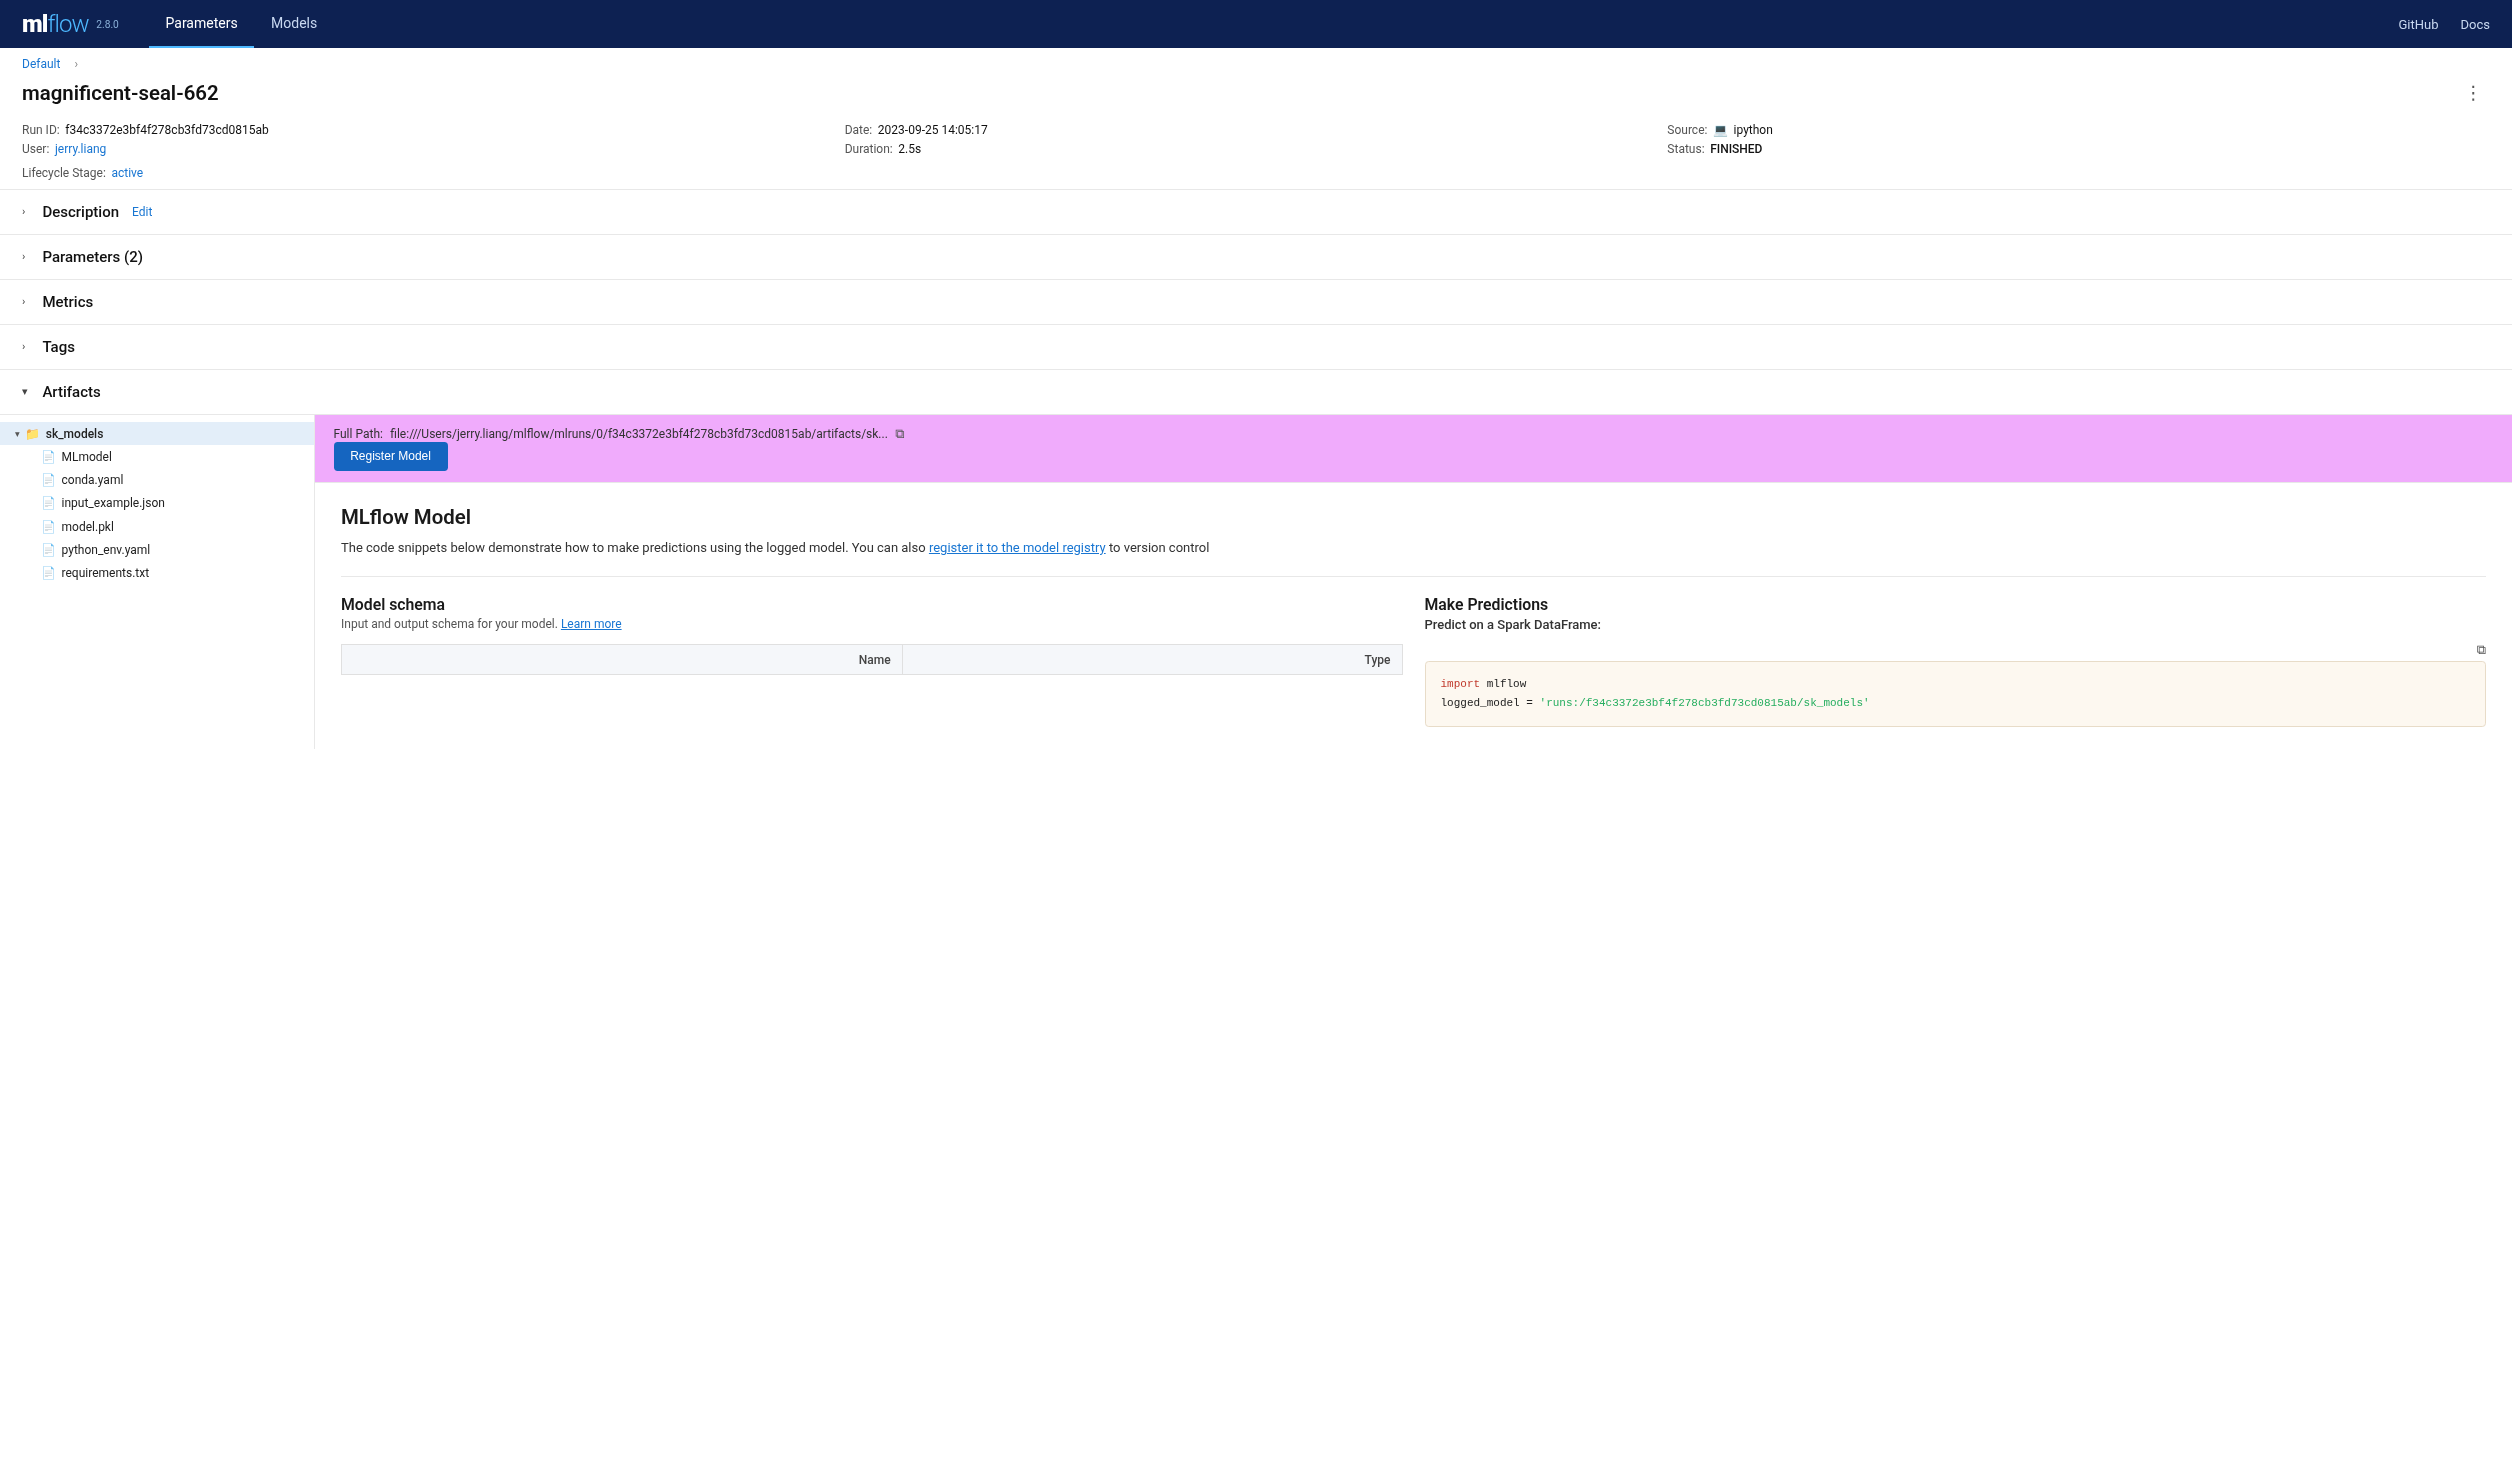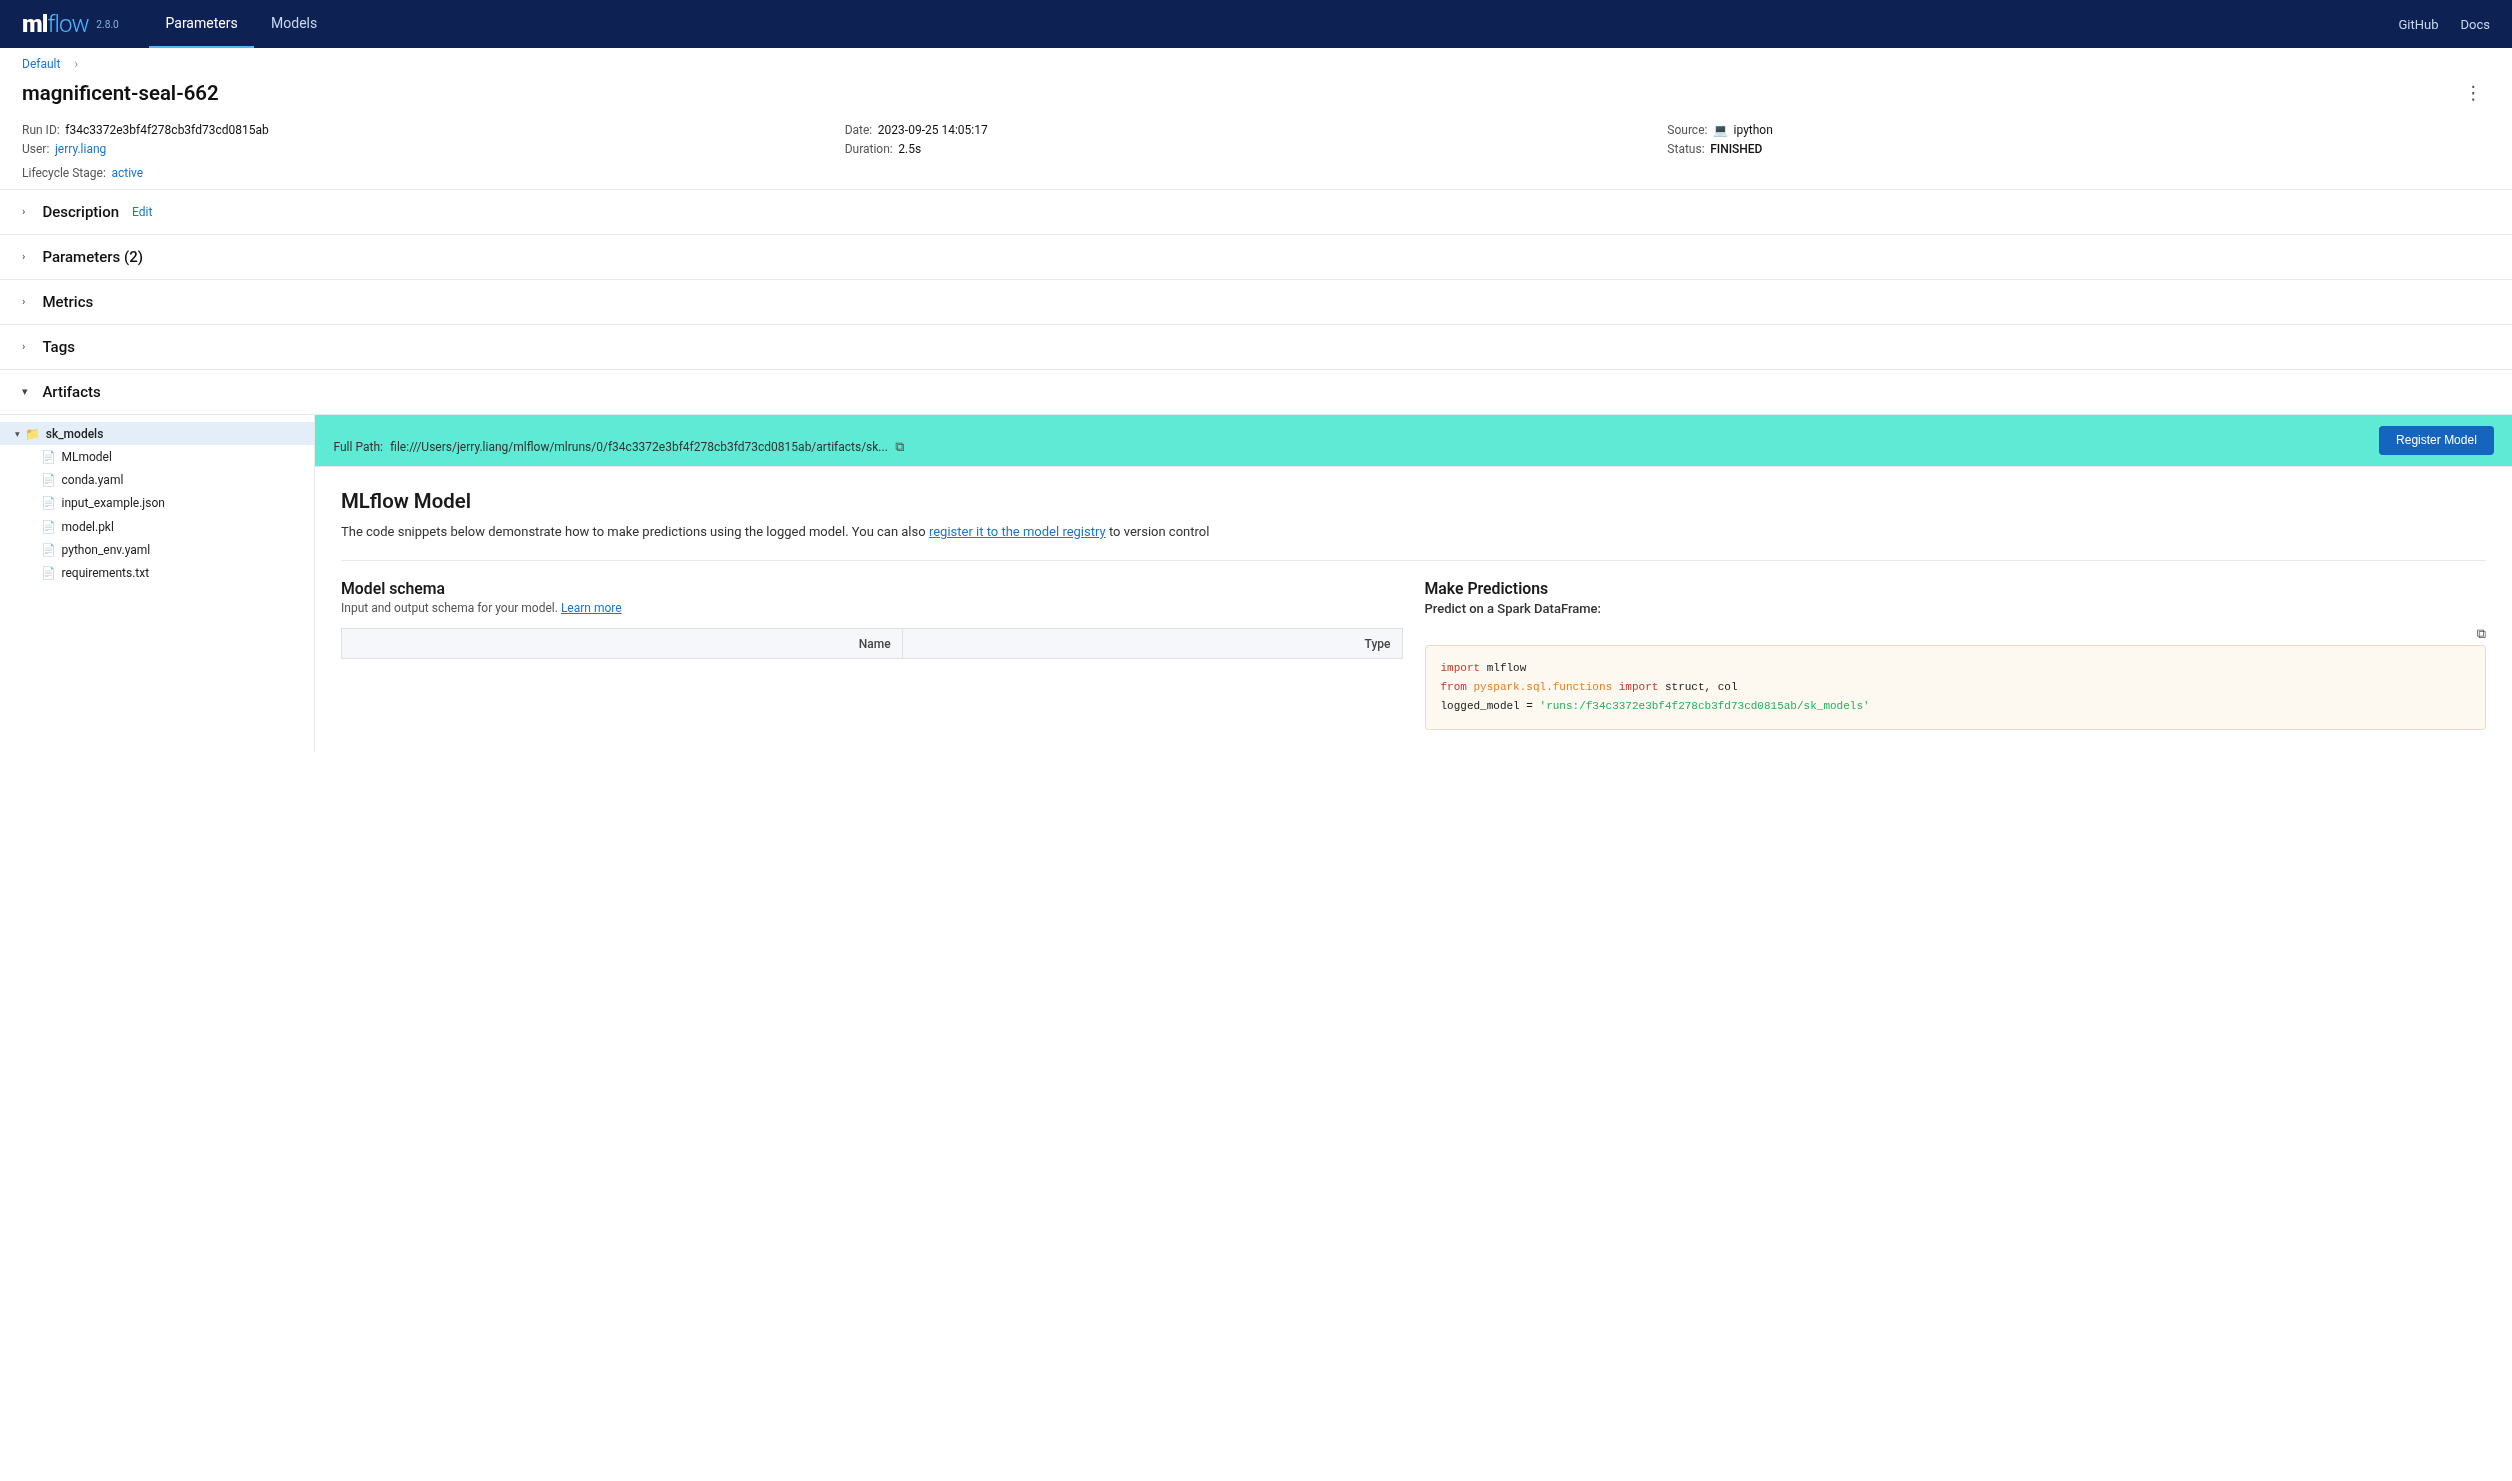--- a/index.html
+++ b/index.html
@@ -203,28 +203,29 @@
       color: #555;
     }
 
     
     .artifact-detail {
       flex: 1;
       padding: 0;
       overflow: auto;
     }
     .full-path-bar {
-      background: #5eead4;
+      background: #f0abfc;
       padding: 11px 18.5px;
       display: flex;
-      align-items: flex-end;
+      align-items: flex-start;
       justify-content: space-between;
       border-bottom: 0.9px solid #e8e8e8;
       font-size: 12px;
       color: #333;
+      flex-direction: column;
     }
     .full-path-text {
       display: flex;
       align-items: center;
       gap: 7.4px;
     }
     .copy-icon {
       cursor: pointer;
       color: #555;
       font-size: 13px;
@@ -488,21 +489,20 @@
         </div>
 
         <div>
           <div class="col-title">Make Predictions</div>
           <div class="predict-title">Predict on a Spark DataFrame:</div>
           <div class="predict-copy">
             <span class="copy-icon" title="Copy code">⧉</span>
           </div>
           <div class="code-block">
             <div><span class="code-kw">import</span> mlflow</div>
-            <div><span class="code-kw">from</span> <span class="code-fn">pyspark.sql.functions</span> <span class="code-kw">import</span> struct, col</div>
             <div>logged_model = <span class="code-str">'runs:/f34c3372e3bf4f278cb3fd73cd0815ab/sk_models'</span></div>
           </div>
         </div>
 
       </div>
     </div>
   </div>
 </div>
 
 

